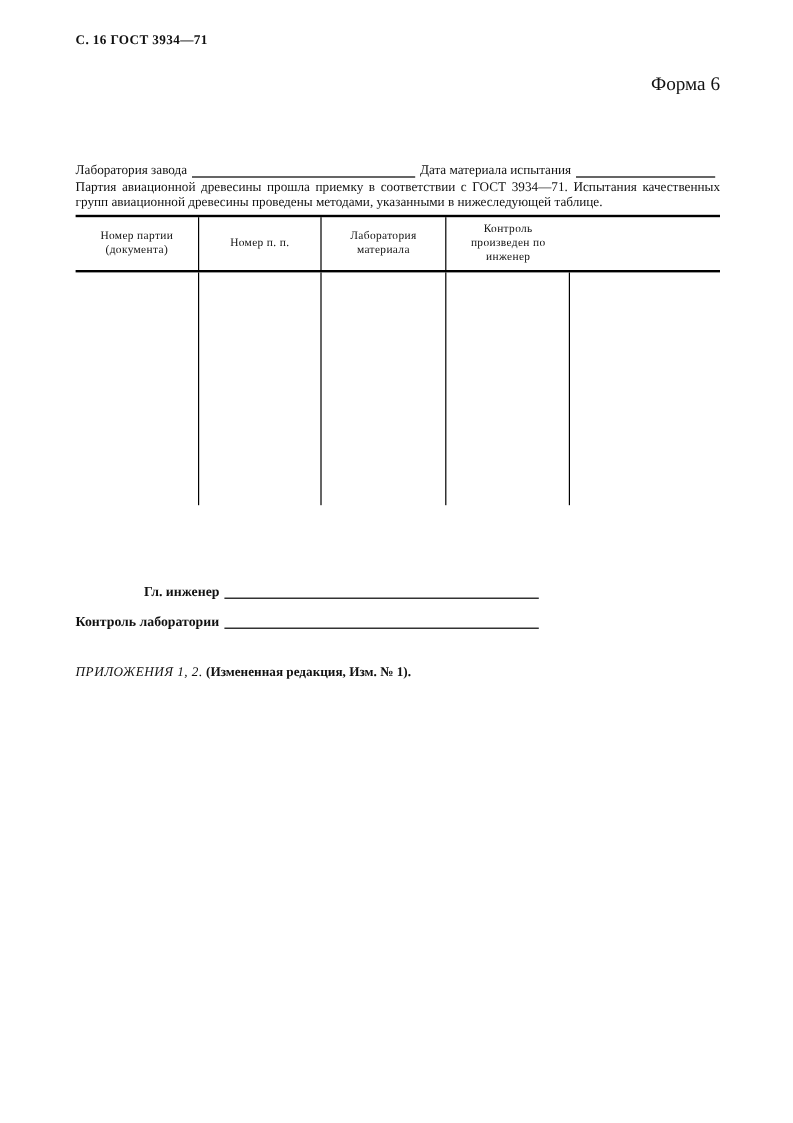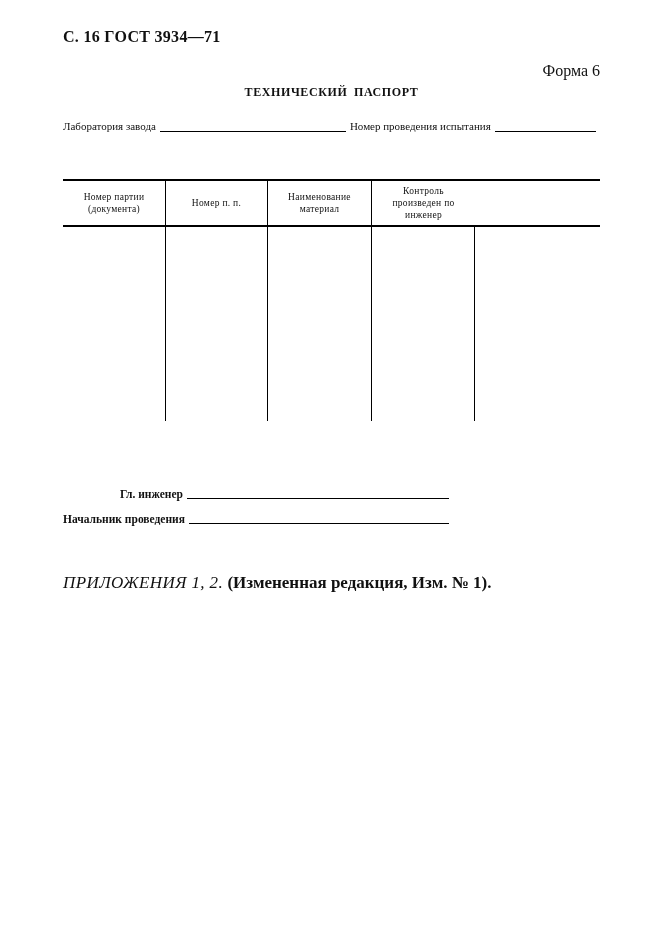--- a/index.html
+++ b/index.html
@@ -11,21 +11,21 @@
     margin: 0 auto;
     background: #ffffff;
     font-family: "Liberation Serif", "DejaVu Serif", serif;
     color: #111111;
     overflow: hidden;
   }
   .doc-header-left {
     position: absolute;
     left: 63px;
     top: 28px;
-    font-size: 16px;
+    font-size: 11px;
     font-weight: bold;
     letter-spacing: 0.3px;
   }
   .form-label {
     position: absolute;
     left: 63px;
     top: 62px;
     width: 537px;
     text-align: right;
     font-size: 16px;
@@ -37,21 +37,21 @@
     width: 537px;
     text-align: center;
     font-size: 12px;
     font-weight: bold;
     letter-spacing: 0.6px;
     word-spacing: 3px;
   }
   .intro {
     position: absolute;
     left: 63px;
-    top: 120px;
+    top: 136px;
     width: 537px;
     font-size: 11px;
     line-height: 13px;
   }
   .fill-row {
     display: flex;
     align-items: flex-end;
     height: 13px;
     white-space: nowrap;
   }
@@ -108,71 +108,71 @@
     height: 14px;
     font-size: 11.5px;
     font-weight: bold;
     white-space: nowrap;
   }
   .sig-row + .sig-row { margin-top: 11px; }
   .sig-row.indented { padding-left: 57px; }
   .appendix {
     position: absolute;
     left: 63px;
-    top: 573px;
+    top: 554px;
     width: 537px;
-    font-size: 17px;
+    font-size: 11px;
     white-space: nowrap;
   }
   .appendix .it { font-style: italic; letter-spacing: 0.4px; }
   .appendix .bd { font-weight: bold; }
 </style>
 </head>
 <body>
 
 <div class="page">
 
   <div class="doc-header-left">С. 16 ГОСТ 3934—71</div>
 
   <div class="form-label">Форма 6</div>
 
-  <div class="doc-title">ТЕХНИЧЕСКИЙ ПАСПОРТ</div>
 
   <div class="intro">
     <div class="fill-row">
       <span>Лаборатория завода</span>
       <span class="blank fixed"></span>
-      <span>Номер проведения испытания</span>
+      <span>Дата материала испытания</span>
       <span class="blank grow"></span>
     </div>
+    <div class="intro-text">Партия авиационной древесины прошла приемку в соответствии с ГОСТ 3934—71. Испытания качественных групп авиационной древесины проведены методами, указанными в нижеследующей таблице.</div>
   </div>
 
   <div class="gost-table">
     <div class="gt-head">
       <div class="gt-th">Номер партии (документа)</div>
       <div class="gt-th">Номер п. п.</div>
-      <div class="gt-th">Наименование материал</div>
+      <div class="gt-th">Лаборатория материала</div>
       <div class="gt-th">Контроль произведен по инженер</div>
     </div>
     <div class="gt-body">
       <div class="gt-td"></div>
       <div class="gt-td"></div>
       <div class="gt-td"></div>
       <div class="gt-td"></div>
       <div class="gt-td"></div>
     </div>
   </div>
 
   <div class="signatures">
     <div class="sig-row indented">
       <span>Гл. инженер</span>
       <span class="blank grow"></span>
     </div>
     <div class="sig-row">
-      <span>Начальник проведения</span>
+      <span>Контроль лаборатории</span>
       <span class="blank grow"></span>
     </div>
   </div>
 
   <div class="appendix">
     <span class="it">ПРИЛОЖЕНИЯ 1, 2.</span>
     <span> </span>
     <span class="bd">(Измененная редакция, Изм. № 1).</span>
   </div>
 

